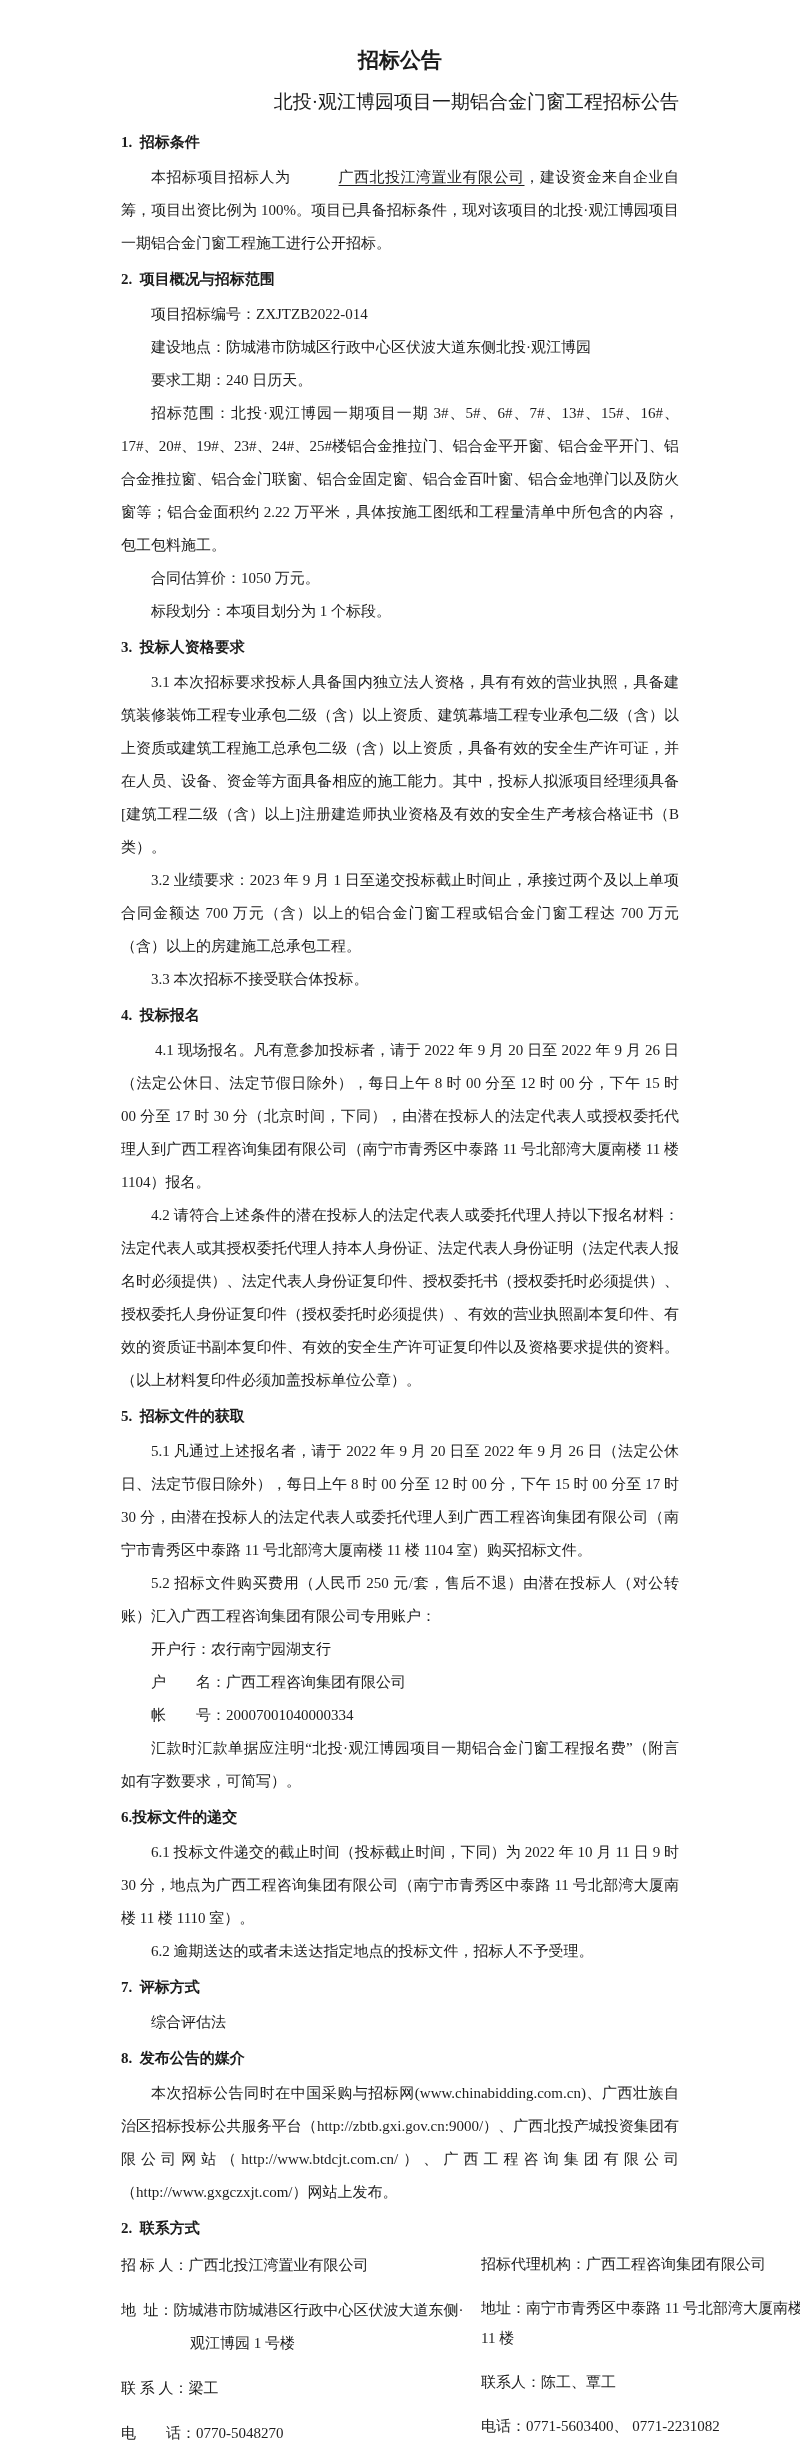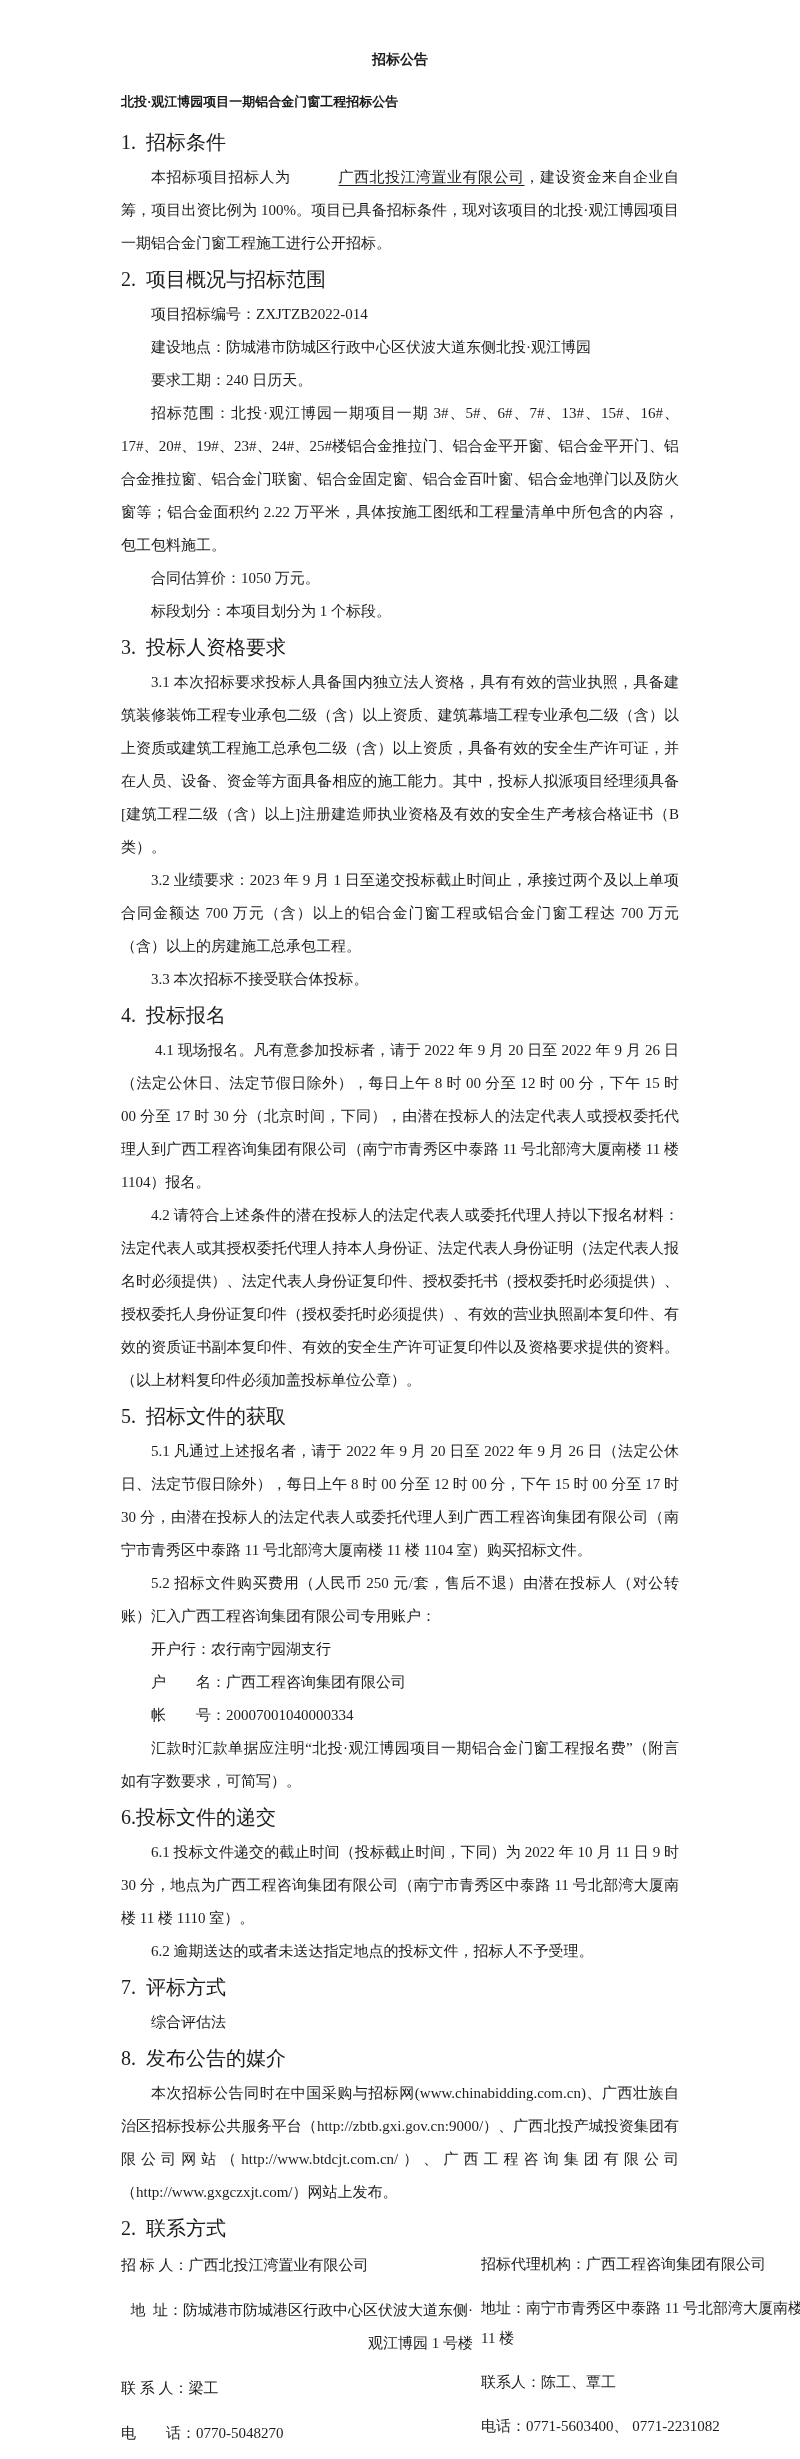--- a/index.html
+++ b/index.html
@@ -12,37 +12,37 @@
     line-height:33px;
   }
   .page{
     box-sizing:border-box;
     width:800px;
     min-height:2459px;
     padding:40px 121px 30px 121px;
   }
   .doc-title{
     text-align:center;
-    font-size:14px;
+    font-size:21px;
     font-weight:700;
     line-height:40px;
     margin:0 0 4px 0;
     white-space:pre-wrap;
   }
   .doc-subtitle{
-    text-align:left;
-    font-size:13px;
-    font-weight:700;
+    text-align:right;
+    font-size:19px;
+    font-weight:400;
     line-height:36px;
     margin:0 0 6px 0;
     white-space:pre-wrap;
   }
   h2.sec{
-    font-size:20px;
-    font-weight:400;
+    font-size:15px;
+    font-weight:700;
     line-height:33px;
     margin:3px 0 2px 0;
     white-space:pre-wrap;
   }
   p.para{
     margin:0;
     text-indent:2em;
     white-space:pre-wrap;
     text-align:justify;
   }
@@ -59,21 +59,20 @@
     margin-top:4px;
     width:688px;
   }
   .col-left{ width:352px; flex:0 0 352px; }
   .col-right{ width:328px; flex:0 0 328px; margin-left:8px; line-height:30px; }
   .c-row{ margin:0 0 12px 0; white-space:pre-wrap; }
   .col-right .c-row{ margin:0 0 14px 0; }
   .addr-hang{
     padding-left:4.6em;
     text-indent:-4.6em;
-    text-align:right;
   }
 </style>
 </head>
 <body>
 
 <div class="page">
 
   <div class="doc-title">招标公告</div>
   <div class="doc-subtitle">北投·观江博园项目一期铝合金门窗工程招标公告</div>
 

